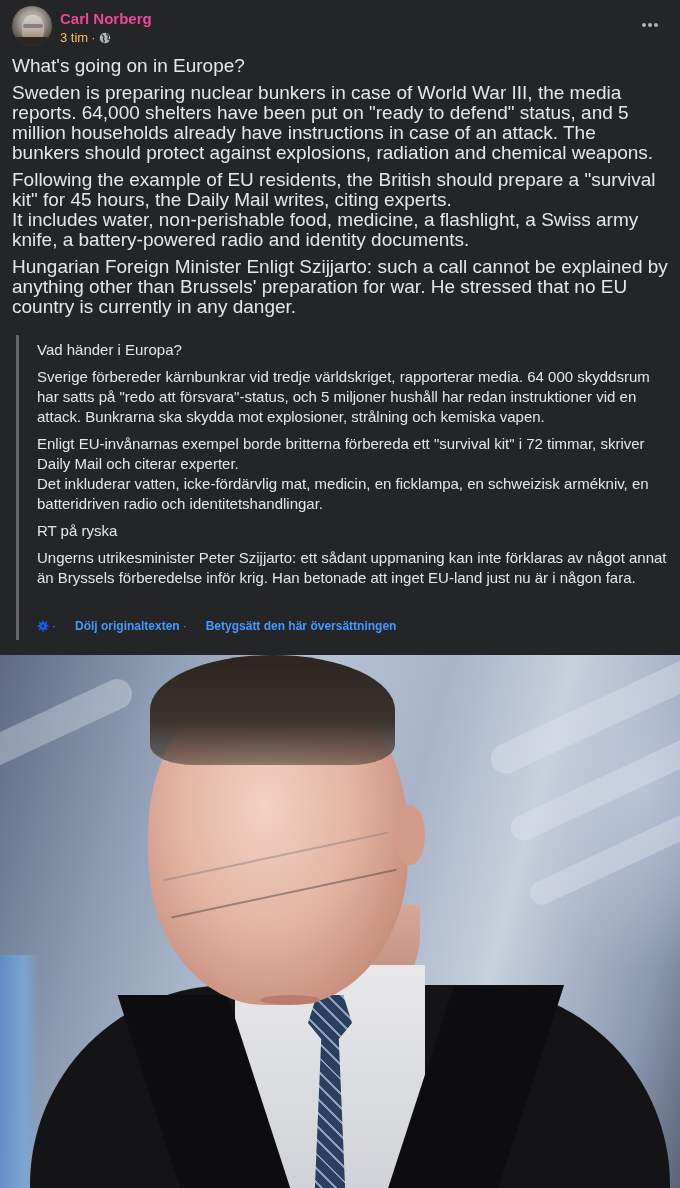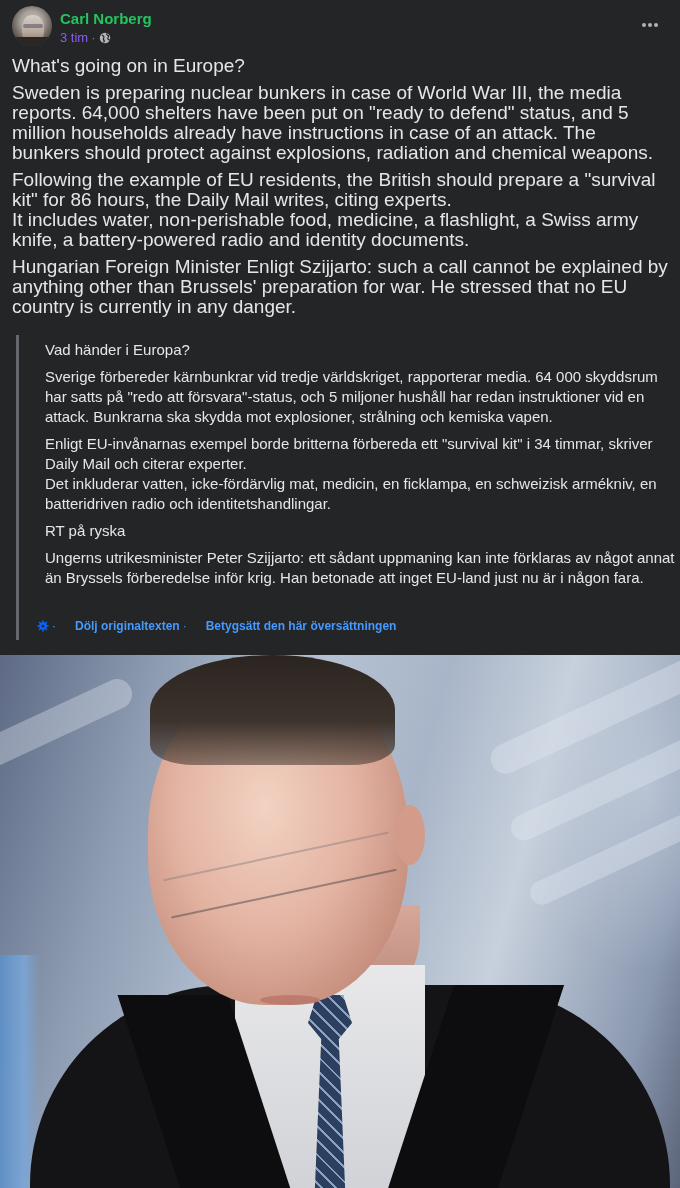--- a/index.html
+++ b/index.html
@@ -6,31 +6,31 @@
   html, body { width: 680px; height: 1188px; background: #242526; overflow: hidden; }
   body { font-family: "Liberation Sans", sans-serif; color: #e4e6eb; position: relative; }
 
   .post-header { position: absolute; left: 0; top: 0; width: 680px; height: 52px; }
   .avatar { position: absolute; left: 12px; top: 6px; width: 40px; height: 40px; border-radius: 50%; overflow: hidden;
     background: radial-gradient(circle at 50% 40%, #c9c4bd 0%, #a7a19a 35%, #6d6660 60%, #3a3532 85%); }
   .avatar .face { position: absolute; left: 10px; top: 9px; width: 22px; height: 28px; border-radius: 45% 45% 40% 40%;
     background: linear-gradient(#d4cfc8, #b8a99c 60%, #8c7a6c); }
   .avatar .glasses { position: absolute; left: 11px; top: 18px; width: 20px; height: 4px; background: #7a6f79; border-radius: 2px; opacity: .8; }
   .avatar .shirt { position: absolute; left: 0; bottom: 0; width: 40px; height: 9px; background: #2a2623; }
-  .author { position: absolute; left: 60px; top: 10px; font-size: 15px; font-weight: bold; color: #22c55e; }
-  .meta { position: absolute; left: 60px; top: 30px; font-size: 13px; color: #8b5cf6; display: flex; align-items: center; gap: 3px; }
+  .author { position: absolute; left: 60px; top: 10px; font-size: 15px; font-weight: bold; color: #ec4899; }
+  .meta { position: absolute; left: 60px; top: 30px; font-size: 13px; color: #fdba74; display: flex; align-items: center; gap: 3px; }
   .globe { width: 12px; height: 12px; display: inline-block; }
   .more-btn { position: absolute; left: 638px; top: 15px; width: 24px; height: 20px; display: flex; align-items: center; justify-content: center; gap: 2px; cursor: pointer; }
   .more-btn span { width: 4px; height: 4px; border-radius: 50%; background: #b0b3b8; display: block; }
 
   .body-text { position: absolute; left: 12px; top: 56px; width: 656px; font-size: 19px; line-height: 20px; }
   .body-text p { margin-bottom: 7px; white-space: pre-line; }
 
   .quote { position: absolute; left: 16px; top: 335px; width: 656px; height: 305px; border-left: 3px solid #65686c; }
-  .quote-text { position: absolute; left: 18px; top: 5px; width: 630px; font-size: 15px; line-height: 20px; margin-left: 8px; }
+  .quote-text { position: absolute; left: 18px; top: 5px; width: 630px; font-size: 15px; line-height: 20px; }
   .quote-text p { margin-bottom: 7px; white-space: pre-line; }
   .translate-bar { position: absolute; left: 18px; top: 284px; font-size: 12px; font-weight: bold; color: #4599ff; display: flex; align-items: center; gap: 3px; }
   .gear { width: 12px; height: 12px; display: inline-block; }
   .translate-bar .link { cursor: pointer; padding-left: 16px; }
   .translate-bar .sep { font-weight: normal; }
 
   .photo { position: absolute; left: 0; top: 655px; width: 680px; height: 533px; overflow: hidden;
     background:
       radial-gradient(ellipse 180px 260px at 95% 25%, rgba(200,210,225,.6), transparent 70%),
       linear-gradient(105deg, #5e6a85 0%, #8e9db3 20%, #b6c2d3 40%, #a8b5c8 55%, #c7d0dc 70%, #8a98b0 90%, #5b6478 100%); }
@@ -74,30 +74,30 @@
   <div class="more-btn">
     <span></span>
     <span></span>
     <span></span>
   </div>
 </div>
 
 <div class="body-text">
   <p>What's going on in Europe?</p>
   <p>Sweden is preparing nuclear bunkers in case of World War III, the media reports. 64,000 shelters have been put on "ready to defend" status, and 5 million households already have instructions in case of an attack. The bunkers should protect against explosions, radiation and chemical weapons.</p>
-  <p>Following the example of EU residents, the British should prepare a "survival kit" for 86 hours, the Daily Mail writes, citing experts.
+  <p>Following the example of EU residents, the British should prepare a "survival kit" for 45 hours, the Daily Mail writes, citing experts.
 It includes water, non-perishable food, medicine, a flashlight, a Swiss army knife, a battery-powered radio and identity documents.</p>
   <p>Hungarian Foreign Minister Enligt Szijjarto: such a call cannot be explained by anything other than Brussels' preparation for war. He stressed that no EU country is currently in any danger.</p>
 </div>
 
 <div class="quote">
   <div class="quote-text">
     <p>Vad händer i Europa?</p>
     <p>Sverige förbereder kärnbunkrar vid tredje världskriget, rapporterar media. 64 000 skyddsrum har satts på "redo att försvara"-status, och 5 miljoner hushåll har redan instruktioner vid en attack. Bunkrarna ska skydda mot explosioner, strålning och kemiska vapen.</p>
-    <p>Enligt EU-invånarnas exempel borde britterna förbereda ett "survival kit" i 34 timmar, skriver Daily Mail och citerar experter.
+    <p>Enligt EU-invånarnas exempel borde britterna förbereda ett "survival kit" i 72 timmar, skriver Daily Mail och citerar experter.
 Det inkluderar vatten, icke-fördärvlig mat, medicin, en ficklampa, en schweizisk armékniv, en batteridriven radio och identitetshandlingar.</p>
     <p>RT på ryska</p>
     <p>Ungerns utrikesminister Peter Szijjarto: ett sådant uppmaning kan inte förklaras av något annat än Bryssels förberedelse inför krig. Han betonade att inget EU-land just nu är i någon fara.</p>
   </div>
   <div class="translate-bar">
     <svg class="gear" viewBox="0 0 16 16">
       <g fill="#0866ff">
         <circle cx="8" cy="8" r="5"></circle>
         <rect x="7" y="0.5" width="2" height="15" rx="0.6"></rect>
         <rect x="0.5" y="7" width="15" height="2" rx="0.6"></rect>

